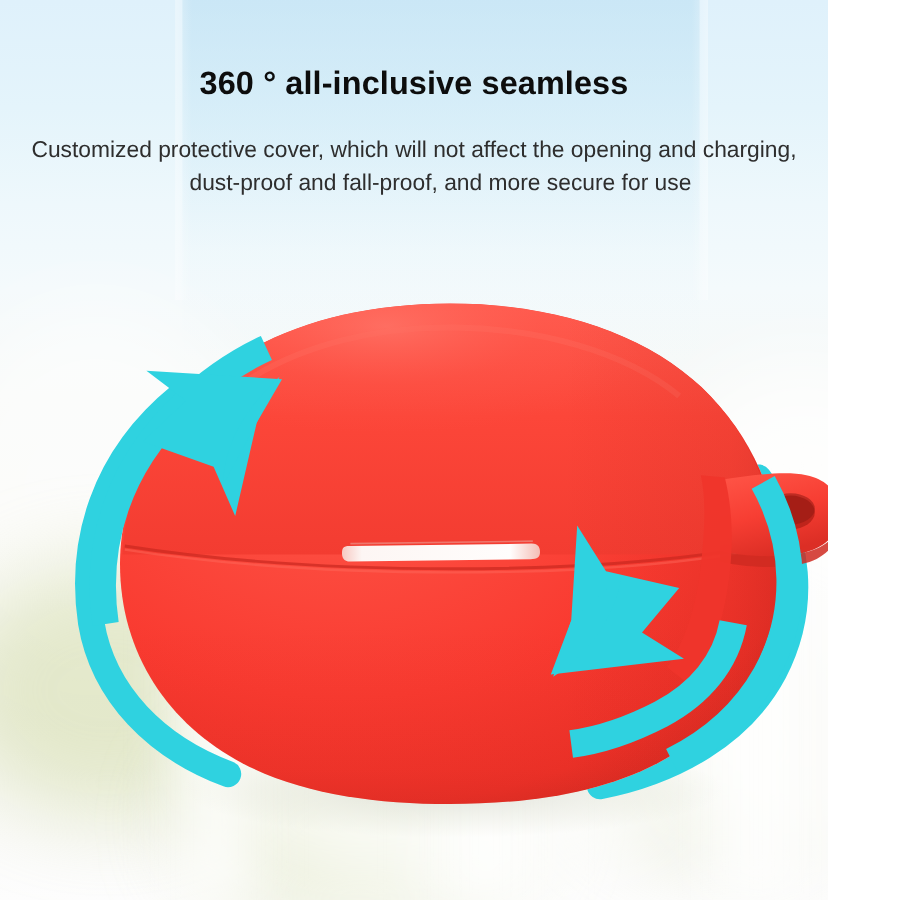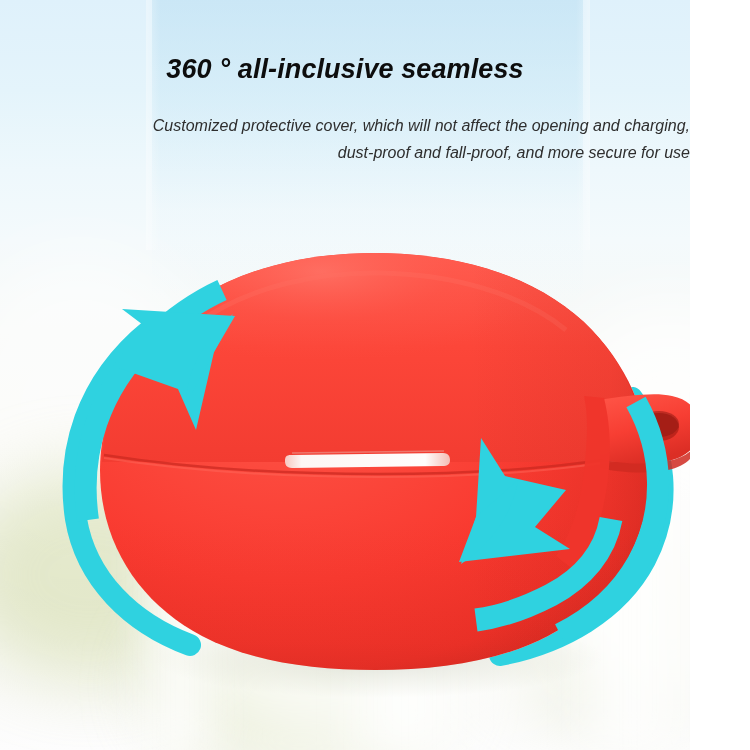--- a/index.html
+++ b/index.html
@@ -8,21 +8,20 @@
     padding: 0;
     background: #ffffff;
   }
   #stage {
     position: relative;
     width: 690px;
     height: 750px;
     overflow: hidden;
     font-family: "Liberation Sans", "DejaVu Sans", sans-serif;
     background: #a3a3a3;
-    font-style: italic;
   }
 
   
   .bg-base {
     position: absolute;
     inset: 0;
     background: linear-gradient(to bottom,
         #dff1fb 0px,
         #e4f4fb 90px,
         #eef8fc 170px,
@@ -97,22 +96,22 @@
     text-align: center;
     font-size: 27px;
     font-weight: bold;
     color: #0d0d0d;
     letter-spacing: 0.1px;
   }
   .subline {
     position: absolute;
     left: 0; right: 0;
     top: 112px;
-    text-align: right;
-    font-size: 16px;
+    text-align: center;
+    font-size: 19px;
     line-height: 27px;
     color: #2e2e2e;
     font-weight: normal;
   }
   .subline .l2 { display: block; padding-left: 44px; }
 
   
   .product {
     position: absolute;
     left: 0;

